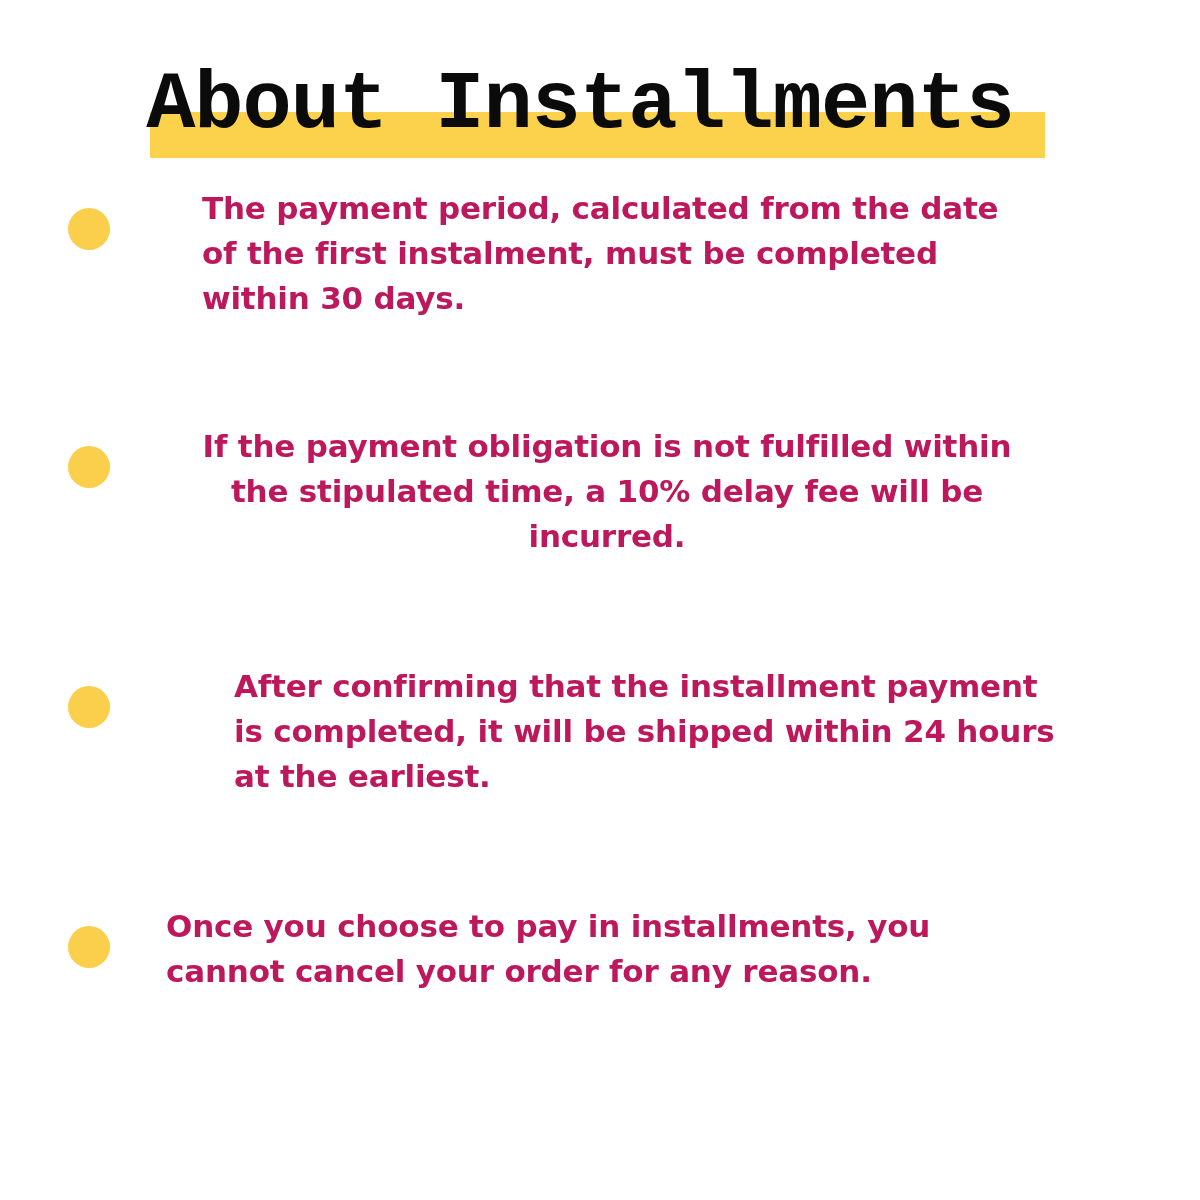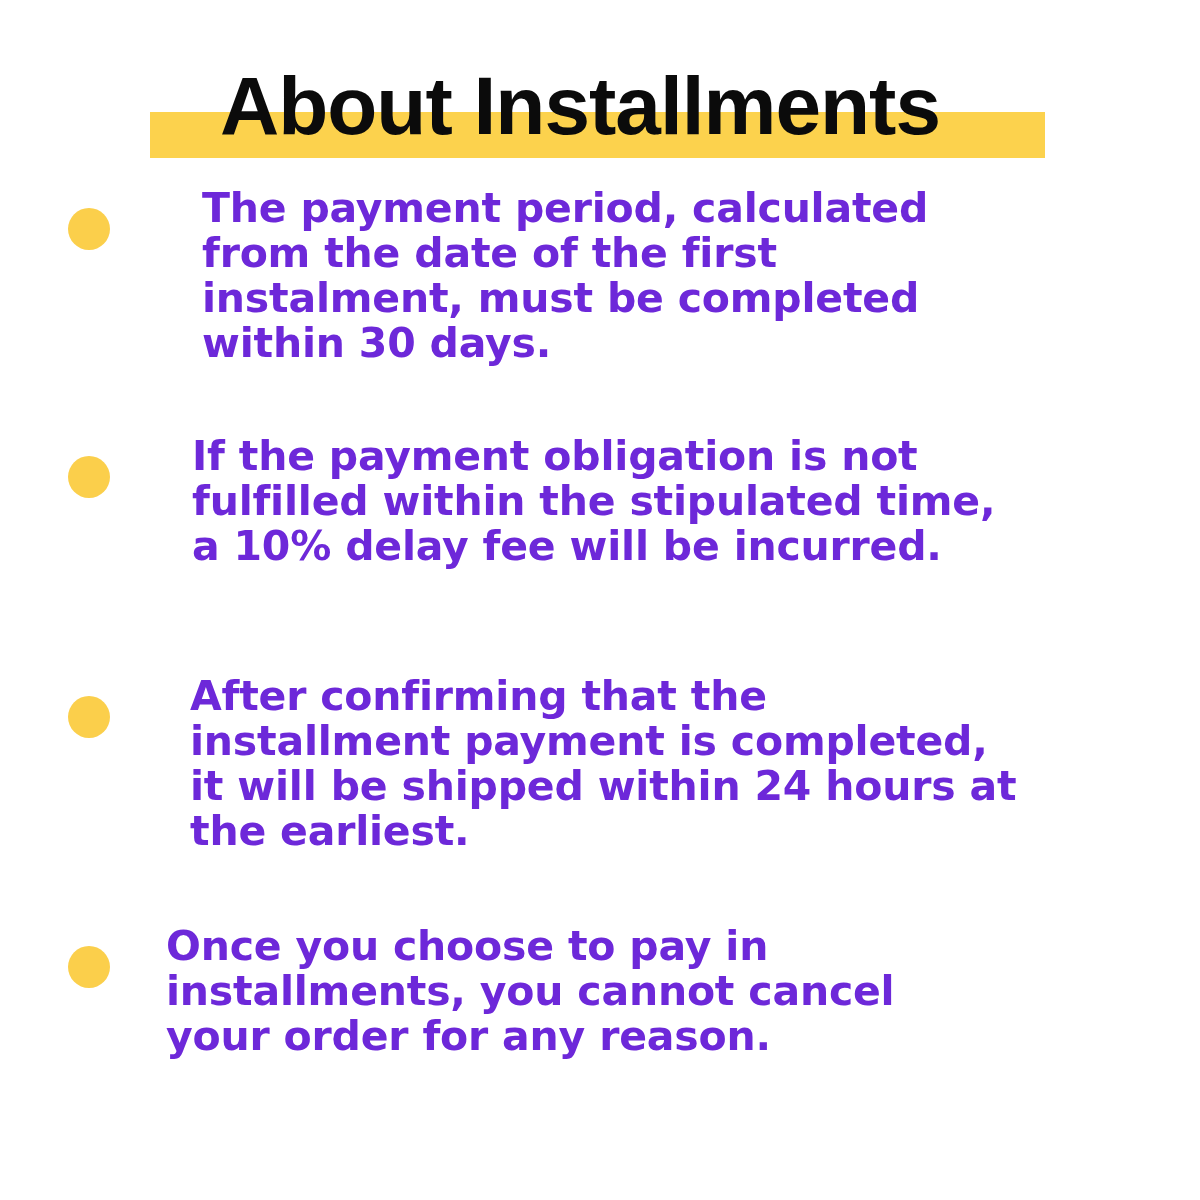--- a/index.html
+++ b/index.html
@@ -38,21 +38,21 @@
     position: absolute;
     left: 0;
     top: 28px;
     width: 1160px;
     text-align: center;
     font-size: 82px;
     line-height: 88px;
     font-weight: 700;
     letter-spacing: -1px;
     color: #0b0b0b;
-    font-family: Liberation Sans, sans-serif;
+    font-family: Liberation Mono, monospace;
   }
 
   
   .list {
     position: absolute;
     top: 186px;
     left: 0;
     width: 1200px;
   }
   .item {
@@ -67,35 +67,35 @@
     flex: 0 0 auto;
     width: 42px;
     height: 42px;
     border-radius: 50%;
     background: #fbcf4b;
     margin-top: 22px;
   }
   .item-text {
     flex: 1 1 auto;
     margin-left: 88px;
-    font-size: 41px;
+    font-size: 31px;
     line-height: 45px;
     font-weight: 700;
-    color: #6d28d9;
+    color: #be185d;
     font-family: "DejaVu Sans", sans-serif;
     letter-spacing: -0.2px;
     max-width: 830px;
   }
   .item:nth-child(1) .item-text { margin-left: 92px; }
   .item:nth-child(2) .item-text { margin-left: 82px; }
   .item:nth-child(3) .item-text { margin-left: 80px; }
   .item:nth-child(4) .item-text { margin-left: 56px; }
   .item:nth-child(1) { margin-bottom: 68px; }
-  .item:nth-child(2) { margin-bottom: 70px; }
-  .item:nth-child(3) { margin-bottom: 70px; }
+  .item:nth-child(2) { margin-bottom: 70px; text-align: center; }
+  .item:nth-child(3) { margin-bottom: 70px; gap: 44px; }
 </style>
 </head>
 <body>
 
 <div class="page">
 
   <div class="title-wrap">
     <div class="title-highlight"></div>
     <div class="title-text">About Installments</div>
   </div>

